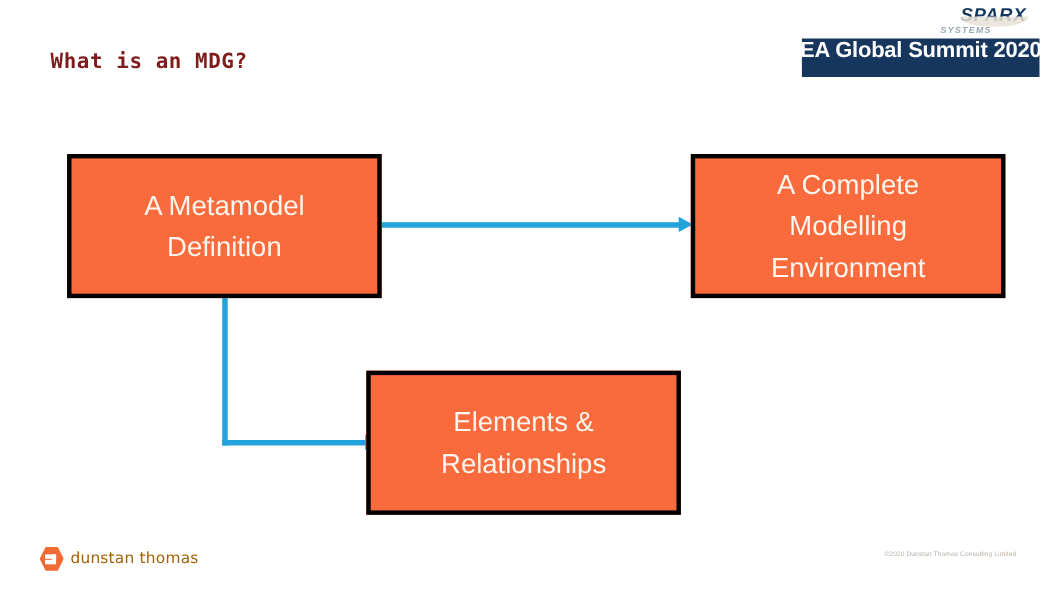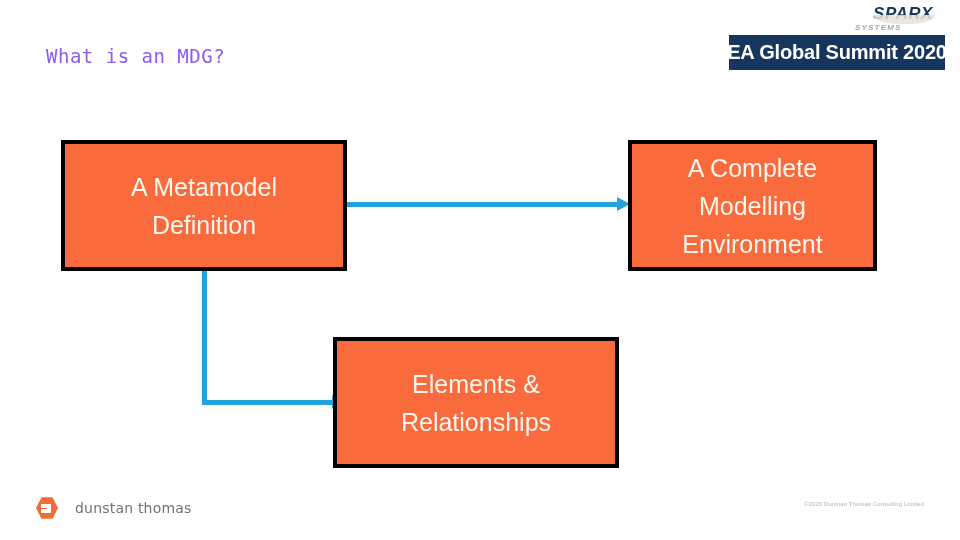--- a/index.html
+++ b/index.html
@@ -67,42 +67,43 @@
   }
 
   #summit-banner {
     position: absolute;
     left: 729px;
     top: 35px;
     width: 216px;
     height: 35px;
     background: #17365d;
     display: flex;
-    align-items: center;
+    align-items: flex-start;
     justify-content: center;
   }
   #summit-banner .banner-text {
     color: #ffffff;
     font-family: "Liberation Sans", sans-serif;
     font-weight: bold;
     font-size: 20px;
     letter-spacing: -0.2px;
     white-space: nowrap;
   }
 
   
   #slide-title {
     position: absolute;
     left: 46px;
     top: 45px;
     font-family: "DejaVu Sans Mono", "Liberation Mono", monospace;
     font-size: 19px;
-    color: #8b5cf6;
+    color: #7f1d1d;
     letter-spacing: 0.5px;
     white-space: nowrap;
+    font-weight: bold;
   }
 
   
   .proc-box {
     position: absolute;
     box-sizing: border-box;
     background: #f96a3c;
     border: 4px solid #000000;
     display: flex;
     align-items: center;
@@ -118,21 +119,21 @@
   }
   #box-metamodel {
     left: 61px;
     top: 140px;
     width: 286px;
     height: 131px;
   }
   #box-environment {
     left: 628px;
     top: 140px;
-    width: 249px;
+    width: 286px;
     height: 131px;
   }
   #box-elements {
     left: 333px;
     top: 337px;
     width: 286px;
     height: 131px;
   }
 
   
@@ -221,24 +222,24 @@
   }
   #dt-logo .dt-mark .bar-b {
     position: absolute;
     left: 5px;
     top: 12px;
     width: 7px;
     height: 4px;
     background: #ffffff;
   }
   #dt-logo .dt-word {
-    margin-left: 17px;
+    margin-left: 6px;
     font-family: "DejaVu Sans", sans-serif;
     font-size: 14px;
-    color: #737373;
+    color: #a16207;
     letter-spacing: 0.2px;
     white-space: nowrap;
   }
 
   #copyright {
     position: absolute;
     left: 804px;
     top: 501px;
     font-family: "Liberation Sans", sans-serif;
     font-size: 6px;

